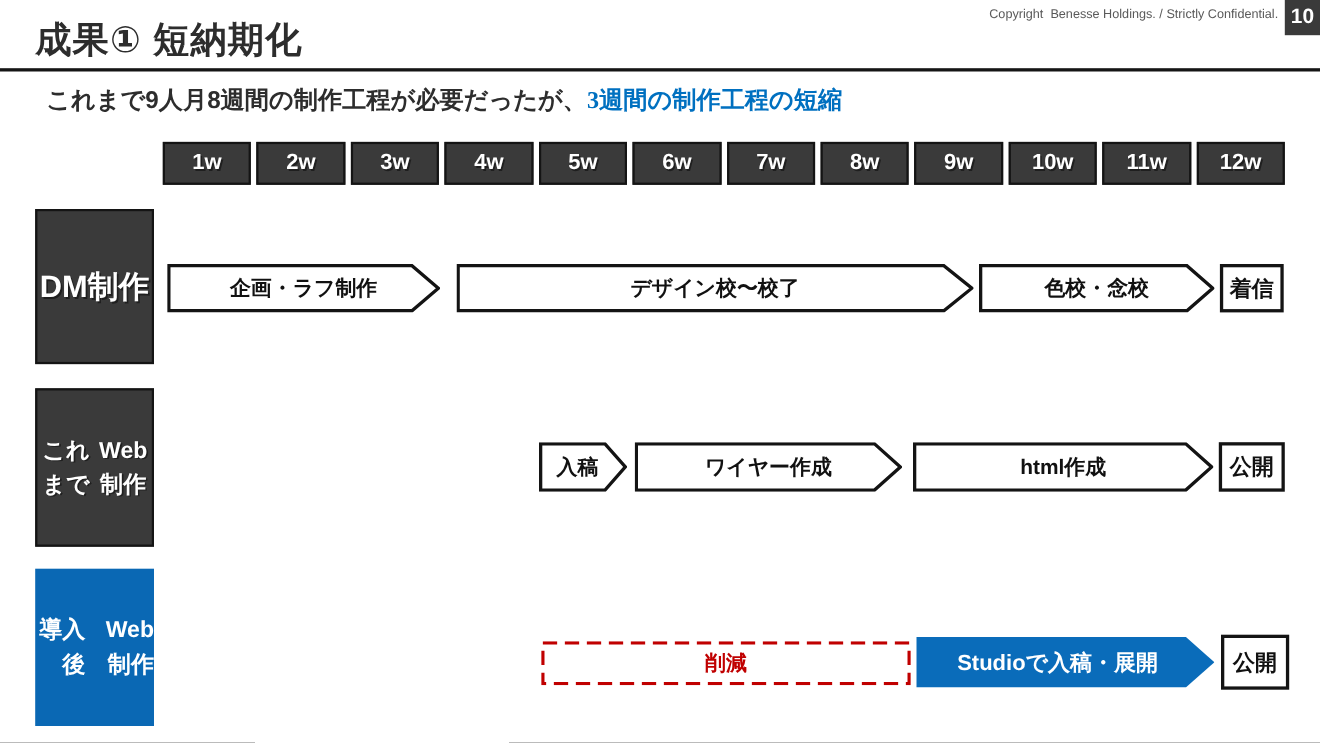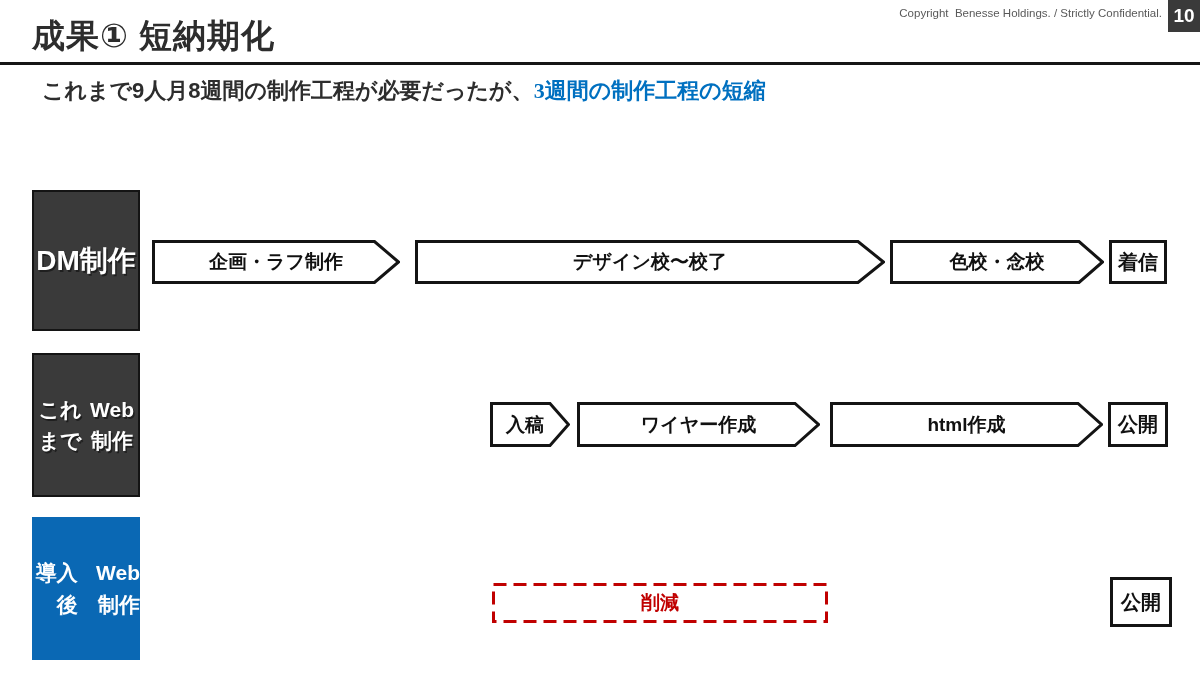--- a/index.html
+++ b/index.html
@@ -48,20 +48,34 @@
 <body>
 
 <div class="slide">
 
   <div class="copyright">Copyright  Benesse Holdings. / Strictly Confidential.</div>
   <div class="page-num">10</div>
   <div class="title">成果①  短納期化</div>
   <div class="title-rule"></div>
   <div class="subtitle"><span>これまで9人月8週間の制作工程が必要だったが、</span><span class="hl">3週間の制作工程の短縮</span></div>
 
+  <div class="weeks">
+    <div class="week">1w</div>
+    <div class="week">2w</div>
+    <div class="week">3w</div>
+    <div class="week">4w</div>
+    <div class="week">5w</div>
+    <div class="week">6w</div>
+    <div class="week">7w</div>
+    <div class="week">8w</div>
+    <div class="week">9w</div>
+    <div class="week">10w</div>
+    <div class="week">11w</div>
+    <div class="week">12w</div>
+  </div>
 
   <div class="row-label dm">
     <span>DM</span>
     <span>制作</span>
   </div>
 
   <div class="arrow" style="left:415px; top:240px; width:470px; height:44px;">
     <svg width="470" height="44" viewBox="0 0 470 44">
       <polygon points="1.5,1.5 443,1.5 468.5,22 443,42.5 1.5,42.5" fill="#ffffff" stroke="#141414" stroke-width="3"></polygon>
     </svg>
@@ -117,16 +131,22 @@
     <span>Web制作</span>
   </div>
 
   <div class="cutbox" style="left:492px; top:583px; width:336px; height:40px;">
     <svg width="336" height="40" viewBox="0 0 336 40">
       <rect x="1.5" y="1.5" width="333" height="37" fill="#ffffff" stroke="#c00000" stroke-width="3" stroke-dasharray="13 7"></rect>
     </svg>
     <span class="lbl">削減</span>
   </div>
 
+  <div class="arrow blue" style="left:833px; top:579px; width:271px; height:46px;">
+    <svg width="271" height="46" viewBox="0 0 271 46">
+      <polygon points="0,0 245,0 271,23 245,46 0,46" fill="#0a6cba"></polygon>
+    </svg>
+    <span class="lbl" style="padding-right:14px;">Studioで入稿・展開</span>
+  </div>
 
   <div class="endbox" style="left:1110px; top:577px; width:62px; height:50px;">公開</div>
 
 </div>
 
 </body></html>

